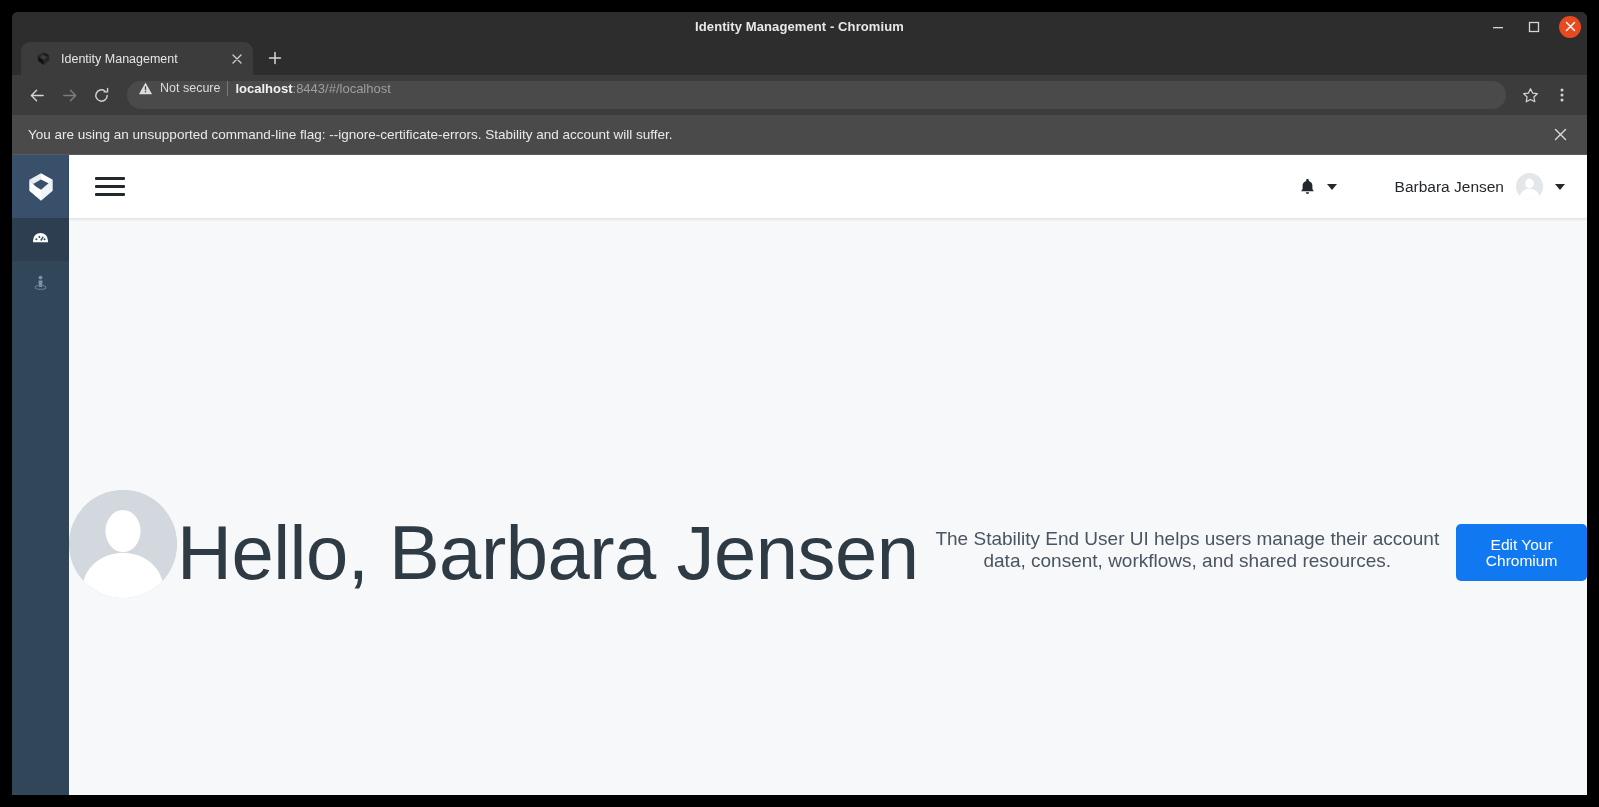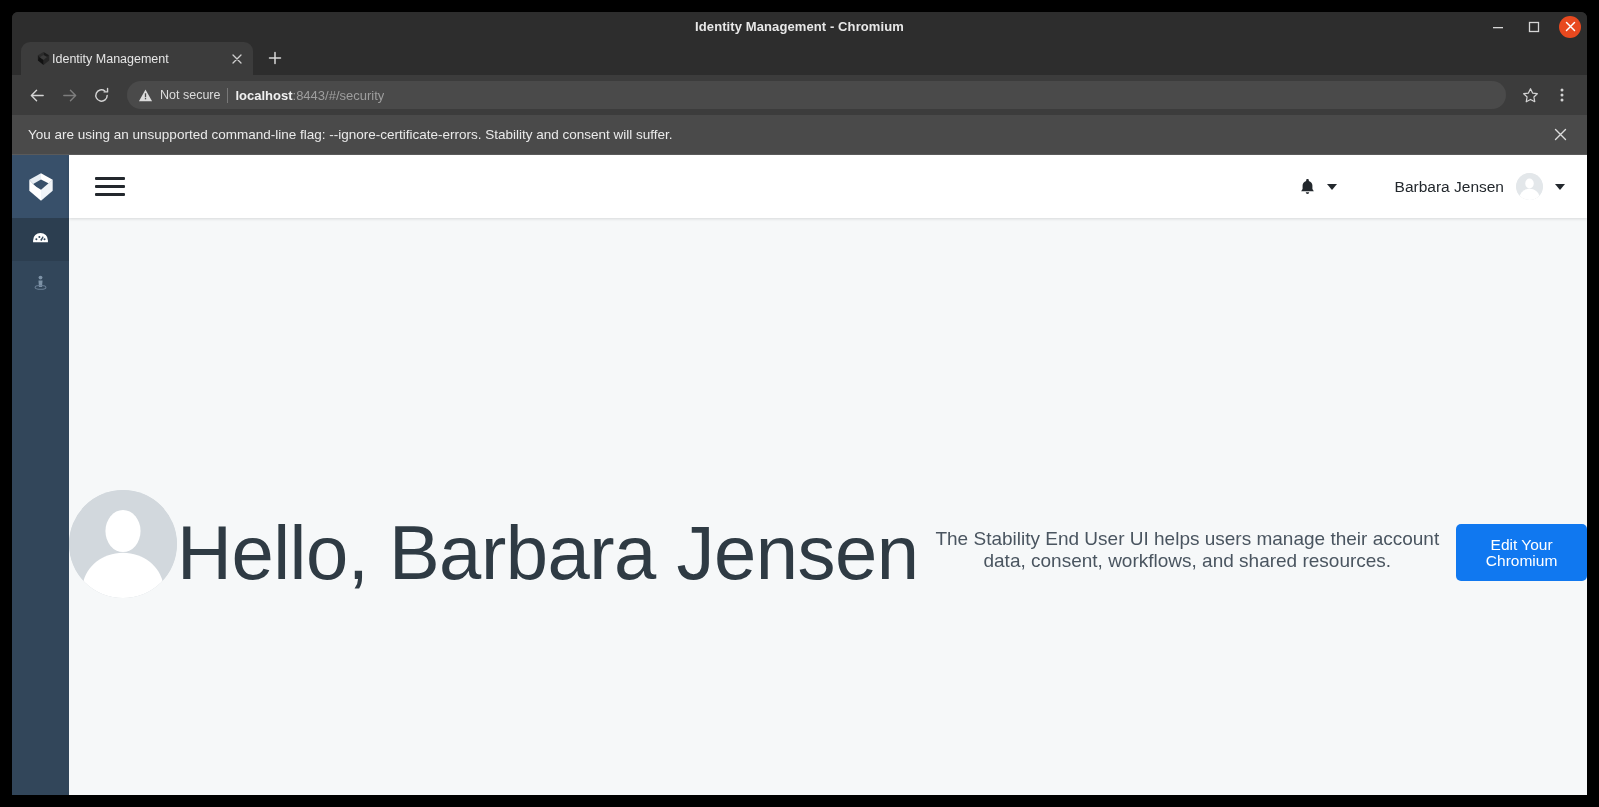--- a/index.html
+++ b/index.html
@@ -65,20 +65,21 @@
   }
   .tab {
     position: relative;
     height: 33px;
     min-width: 232px;
     background: #3c3c3c;
     border-radius: 9px 9px 0 0;
     display: flex;
     align-items: center;
     padding: 0 6px 0 14px;
+    gap: 9px;
   }
   .tab-favicon {
     width: 17px; height: 17px;
     display: flex; align-items: center; justify-content: center;
   }
   .tab-title {
     flex: 1;
     font-size: 12.5px;
     color: #e6e6e6;
     white-space: nowrap;
@@ -116,21 +117,21 @@
     border-radius: 50%;
     flex: 0 0 auto;
   }
   .nav-btn.disabled { color: #7d7d7d; }
   #omnibox {
     flex: 1;
     height: 28px;
     background: #4a4a4a;
     border-radius: 14px;
     display: flex;
-    align-items: center;
+    align-items: flex-start;
     padding: 0 12px 0 11px;
     margin: 0 7px 0 9px;
     gap: 7px;
     min-width: 0;
   }
   .warn-icon { width: 15px; height: 15px; display:flex; align-items:center; justify-content:center; flex:0 0 auto;}
   #not-secure-label {
     font-size: 12.5px;
     color: #dcdcdc;
     white-space: nowrap;
@@ -376,41 +377,41 @@
     <div id="omnibox">
       <span class="warn-icon">
         <svg width="15" height="15" viewBox="0 0 16 16">
           <path d="M8 1.6 L15 14 H1 Z" fill="#dcdcdc"></path>
           <rect x="7.3" y="5.6" width="1.4" height="4.3" fill="#4a4a4a"></rect>
           <rect x="7.3" y="10.7" width="1.4" height="1.4" fill="#4a4a4a"></rect>
         </svg>
       </span>
       <span id="not-secure-label">Not secure</span>
       <span class="omni-sep"></span>
-      <span id="url-text"><b>localhost</b><span>:8443/#/security</span></span>
+      <span id="url-text"><b>localhost</b><span>:8443/#/localhost</span></span>
     </div>
 
     <div class="tb-right">
       <div class="nav-btn">
         <svg width="17" height="17" viewBox="0 0 18 18">
             <path d="M9 1.8 L11.2 6.4 L16.2 7.1 L12.6 10.6 L13.5 15.6 L9 13.2 L4.5 15.6 L5.4 10.6 L1.8 7.1 L6.8 6.4 Z" fill="none" stroke="currentColor" stroke-width="1.3" stroke-linejoin="round"></path>
           </svg>
       </div>
       <div class="nav-btn">
         <svg width="16" height="16" viewBox="0 0 16 16">
             <circle cx="8" cy="3" r="1.5" fill="currentColor"></circle>
             <circle cx="8" cy="8" r="1.5" fill="currentColor"></circle>
             <circle cx="8" cy="13" r="1.5" fill="currentColor"></circle>
           </svg>
       </div>
     </div>
   </div>
 
   <div id="infobar">
-    <div id="infobar-text">You are using an unsupported command-line flag: --ignore-certificate-errors. Stability and consent will suffer.</div>
+    <div id="infobar-text">You are using an unsupported command-line flag: --ignore-certificate-errors. Stability and account will suffer.</div>
     <div id="infobar-close">
       <svg width="13" height="13" viewBox="0 0 13 13">
           <path d="M1.5 1.5 L11.5 11.5 M11.5 1.5 L1.5 11.5" stroke="currentColor" stroke-width="1.4" stroke-linecap="round"></path>
         </svg>
     </div>
   </div>
 
   <div id="viewport">
 
     <div id="sidebar">

